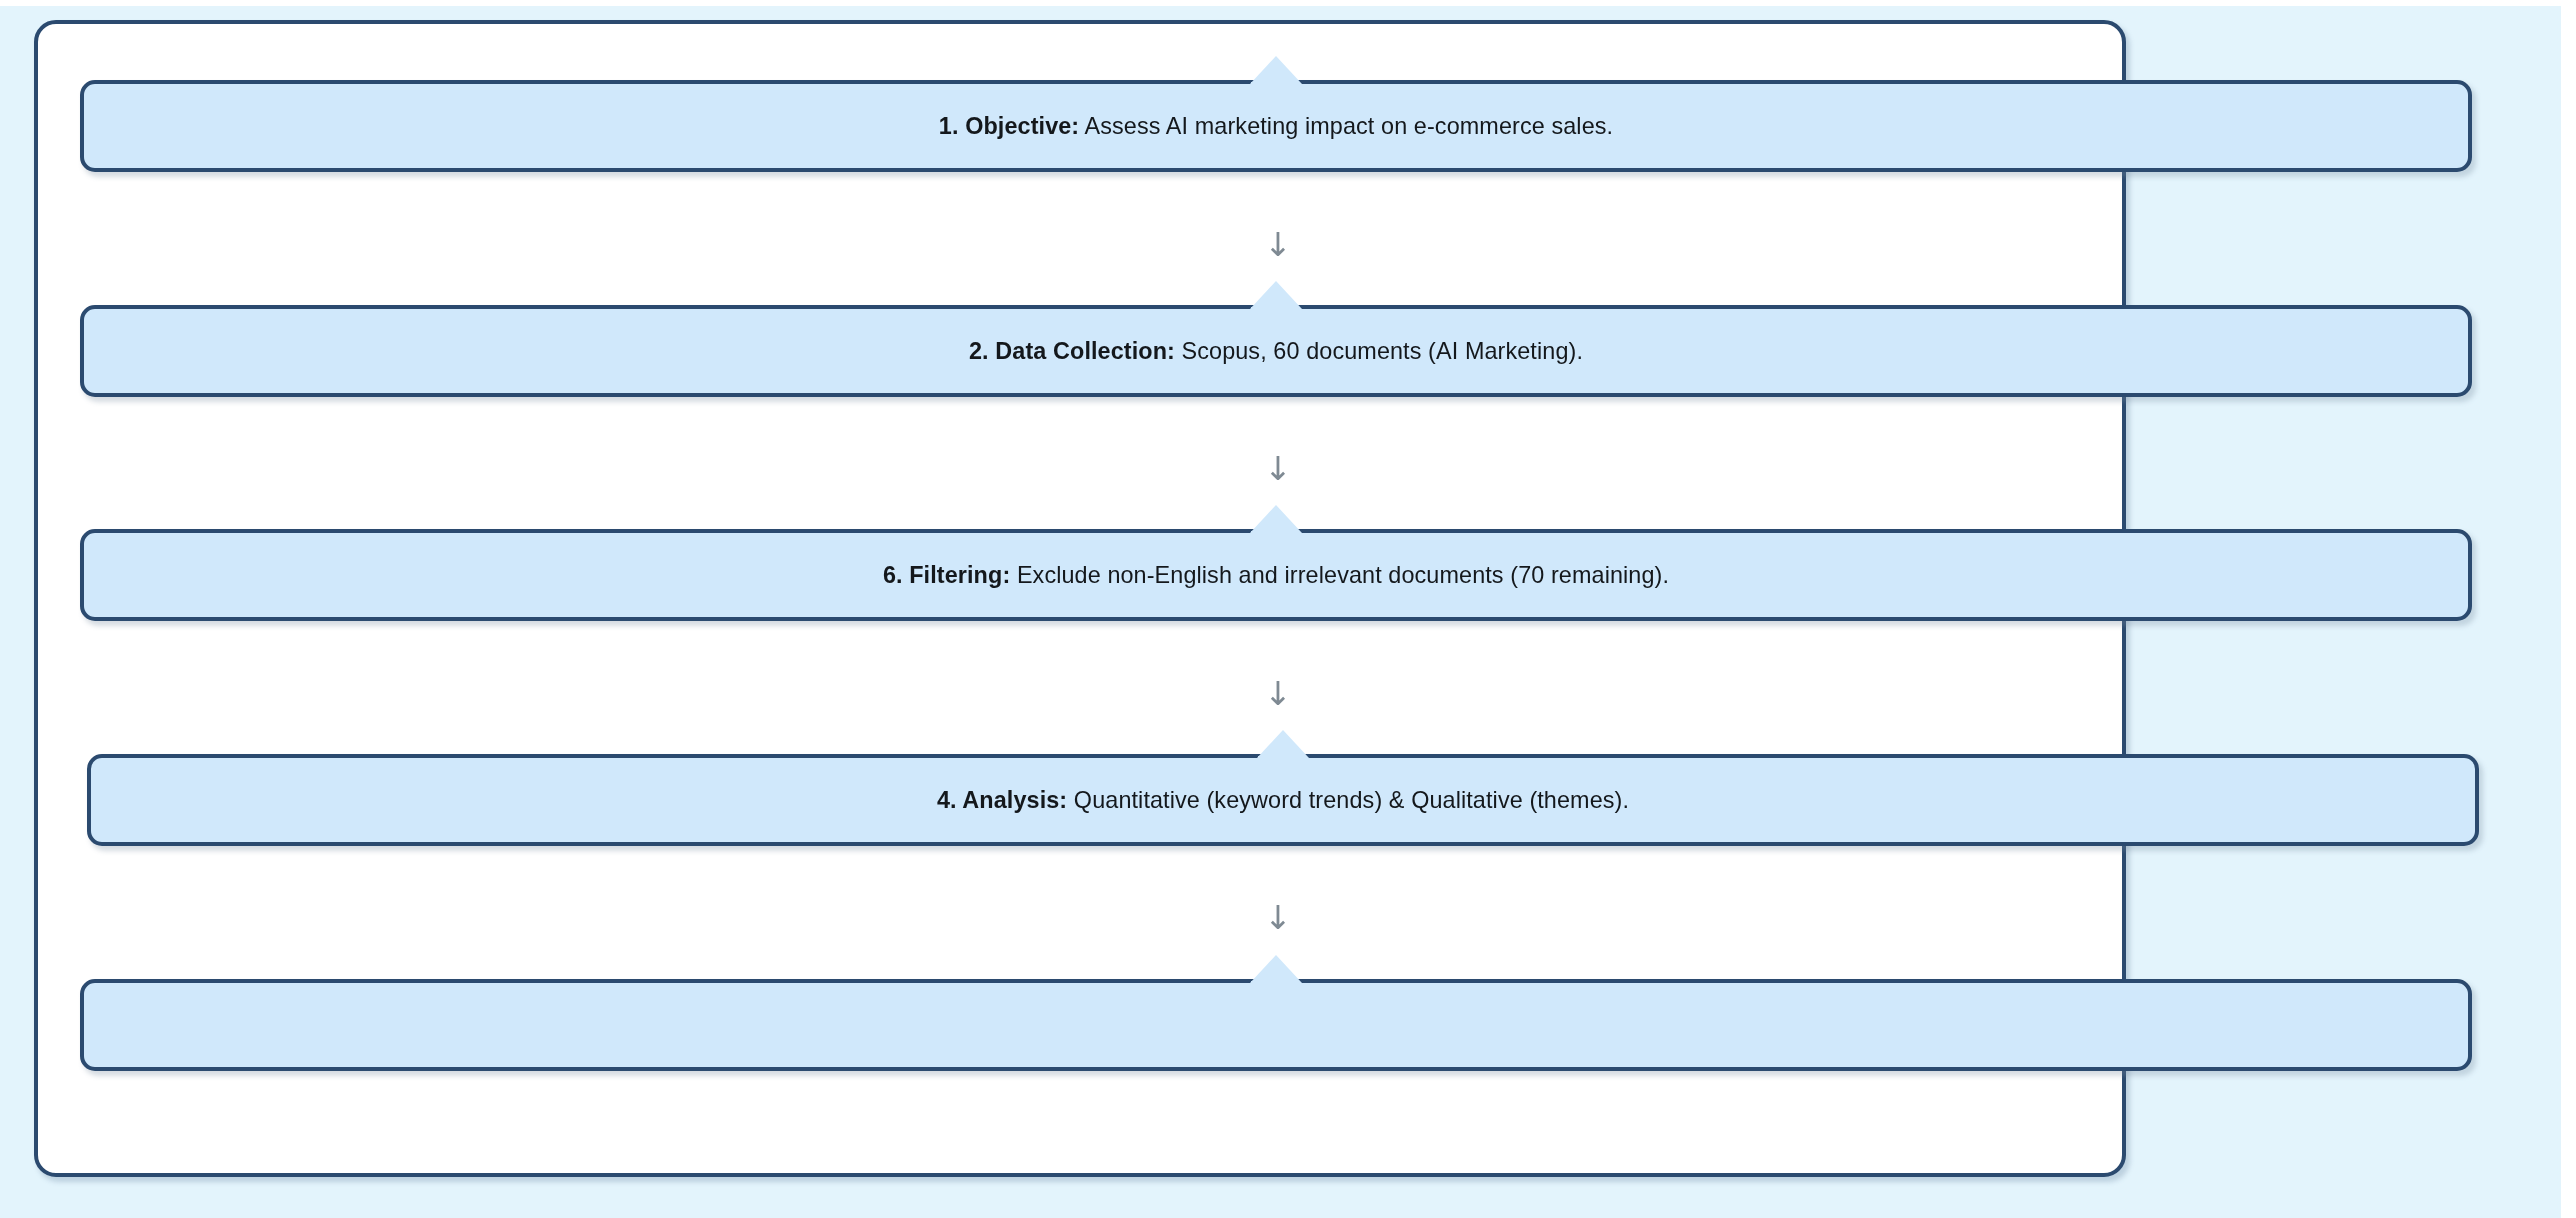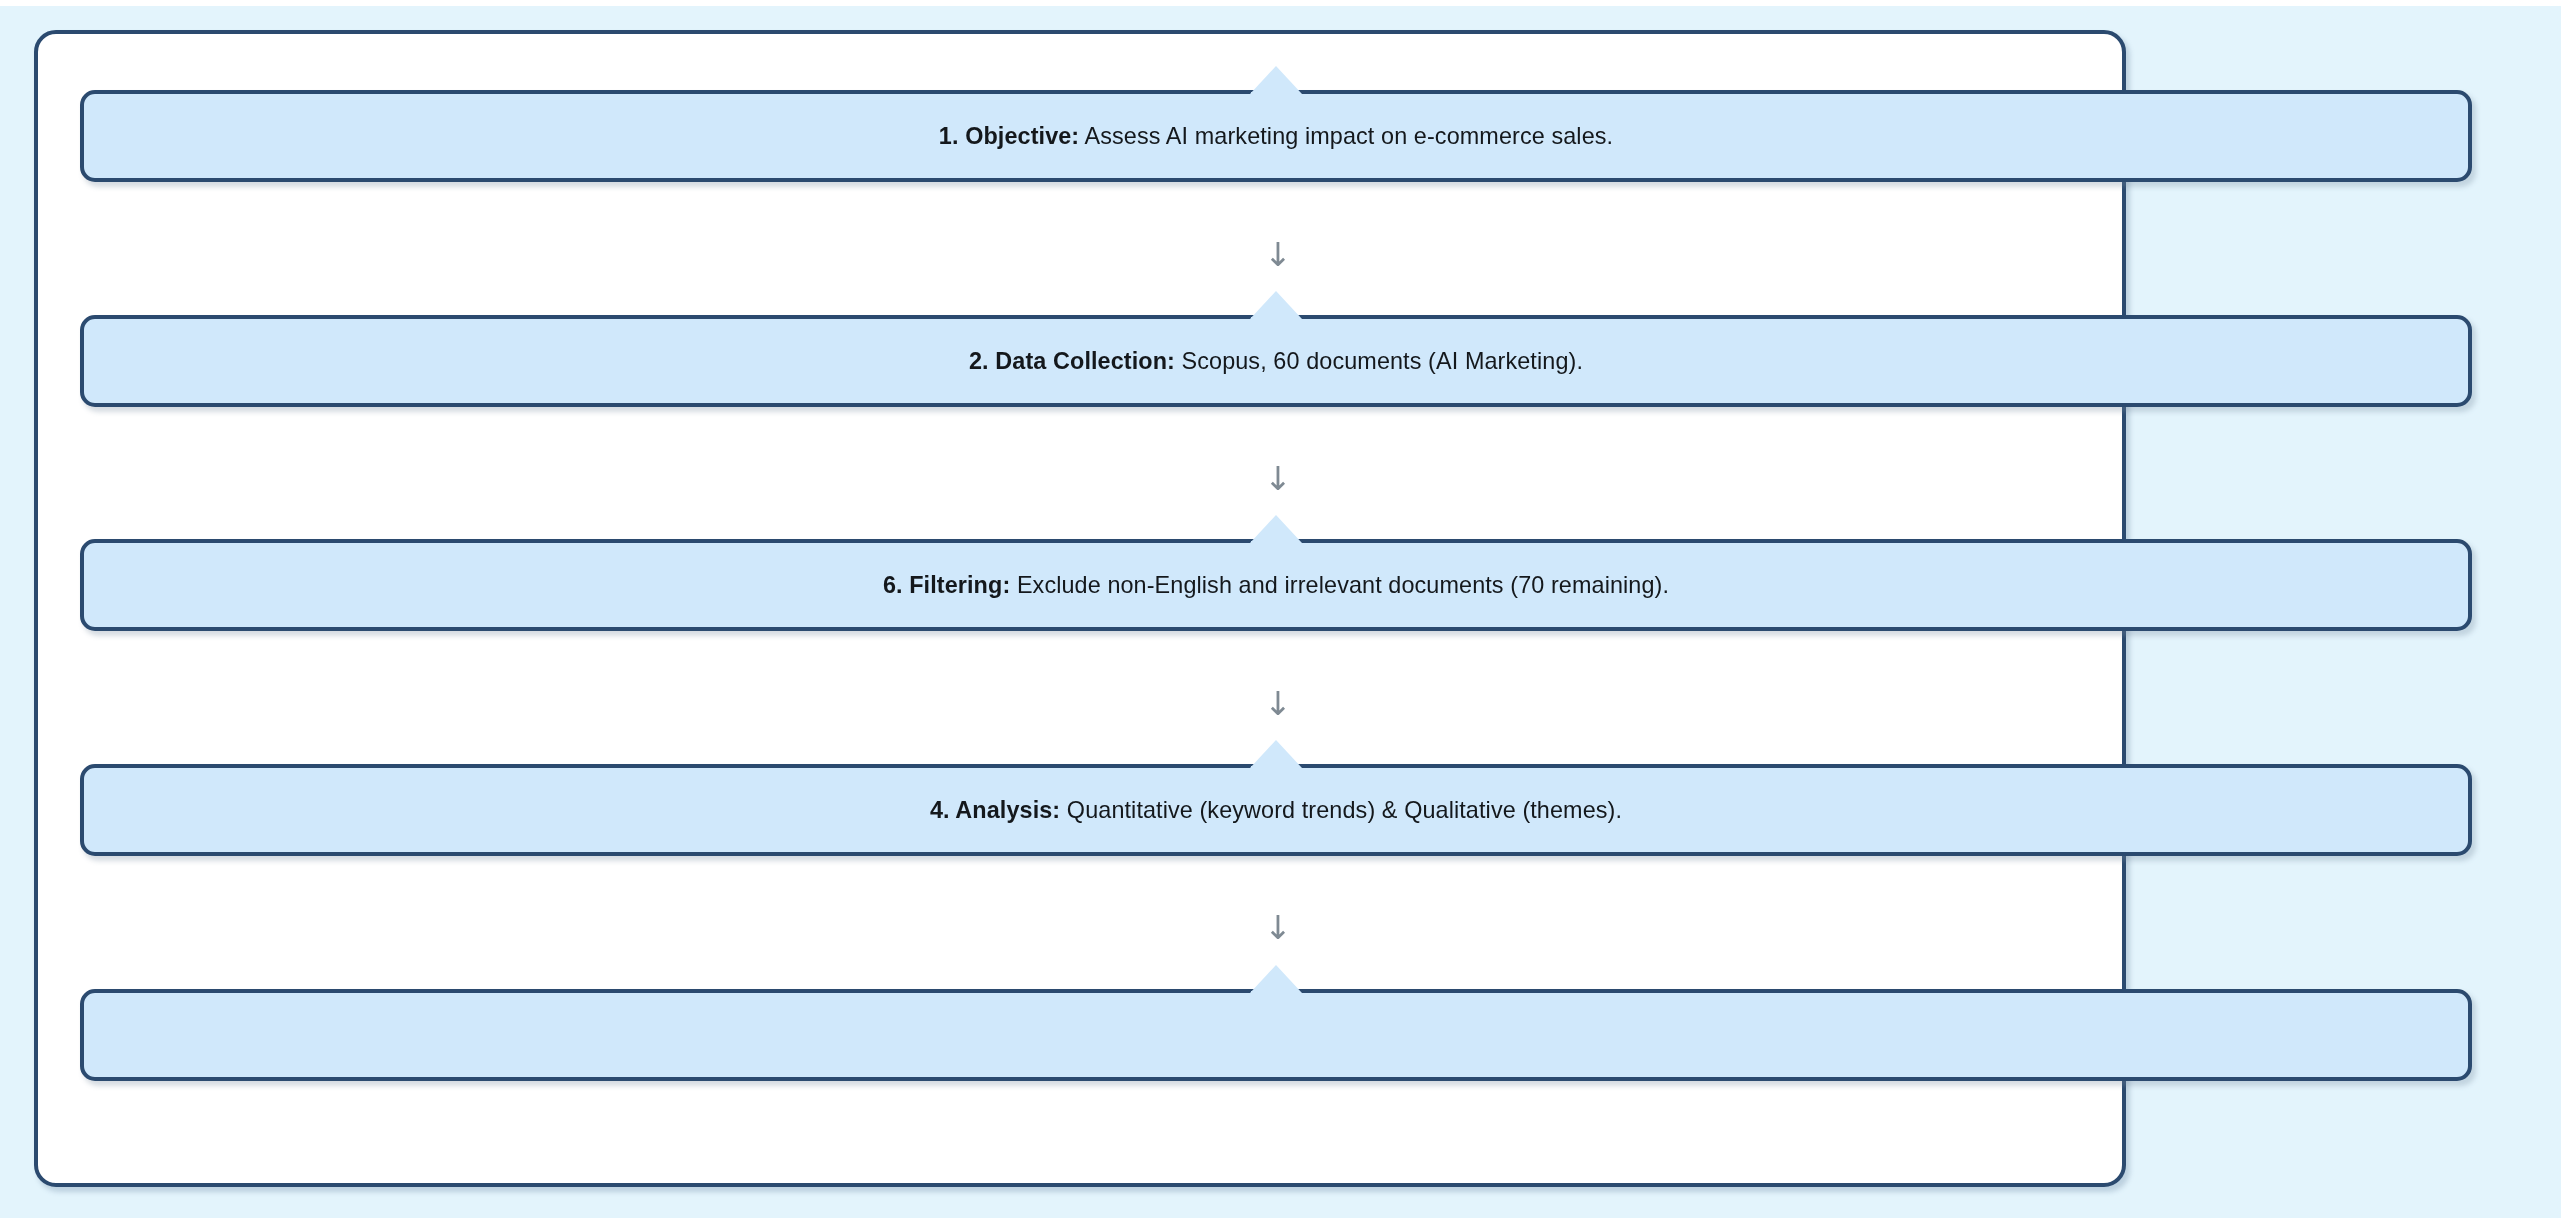--- a/index.html
+++ b/index.html
@@ -39,21 +39,21 @@
     left: 0;
     width: 2576px;
     height: 5.8px;
     background: #ffffff;
   }
 
   
   #flow-container {
     position: absolute;
     left: 34px;
-    top: 30px;
+    top: 20px;
     width: 2092px;
     height: 1157px;
     box-sizing: border-box;
     background: #ffffff;
     border: 4.1px solid #2b4a6f;
     border-radius: 22px;
     box-shadow: 3.5px 4.1px 5.8px rgba(90, 120, 150, 0.28);
     padding-left: 36px;
   }
 
@@ -167,21 +167,21 @@
 
       <div class="step-row" style="top:505px;">
         <div class="step-box">
           <span class="step-tab"></span>
           <span class="step-text"><span class="lead">6. Filtering:</span><span class="body"> Exclude non-English and irrelevant documents (70 remaining).</span></span>
         </div>
       </div>
 
       <div class="arrow" style="top:653px;">↓</div>
 
-      <div class="step-row" style="top:730px;">
+      <div class="step-row" style="top:730px;margin-left:7px;">
         <div class="step-box">
           <span class="step-tab"></span>
           <span class="step-text"><span class="lead">4. Analysis:</span><span class="body"> Quantitative (keyword trends) &amp; Qualitative (themes).</span></span>
         </div>
       </div>
 
       <div class="arrow" style="top:877px;">↓</div>
 
       <div class="step-row" style="top:955px;">
         <div class="step-box">

